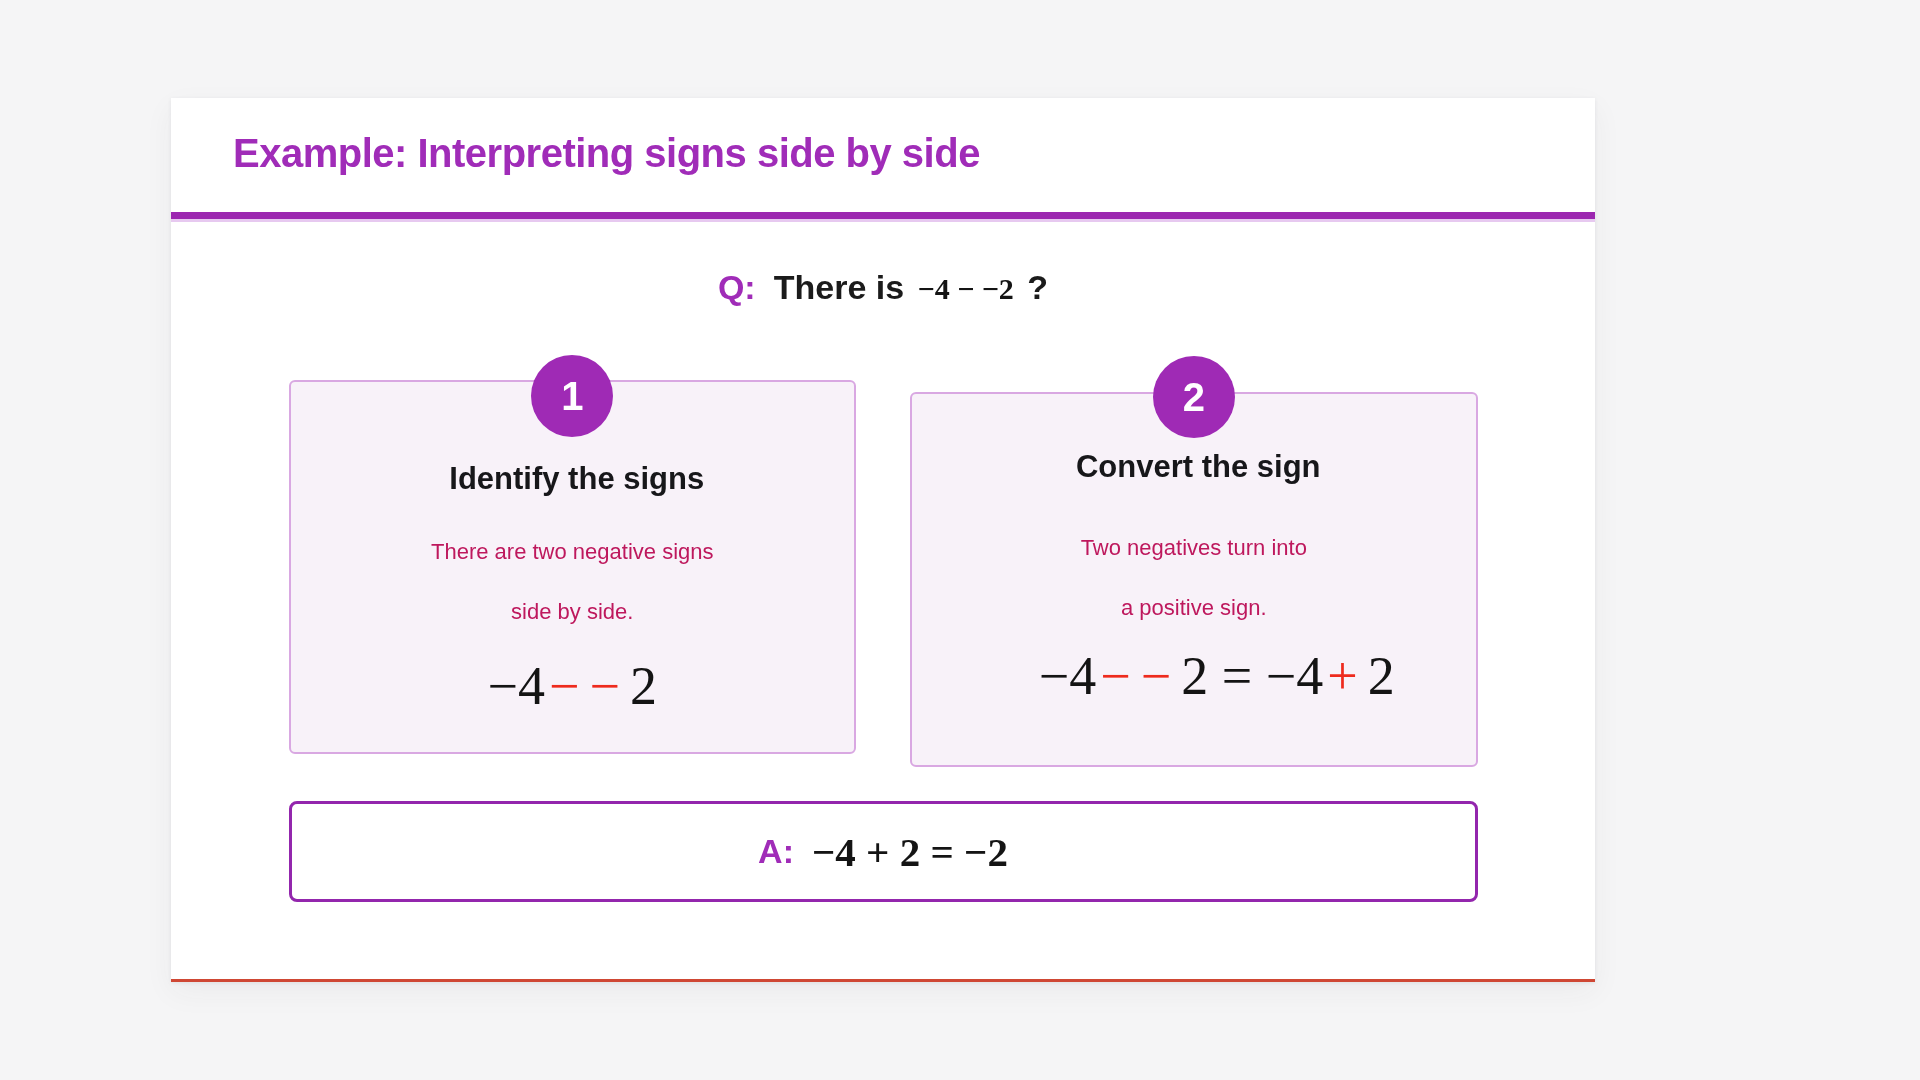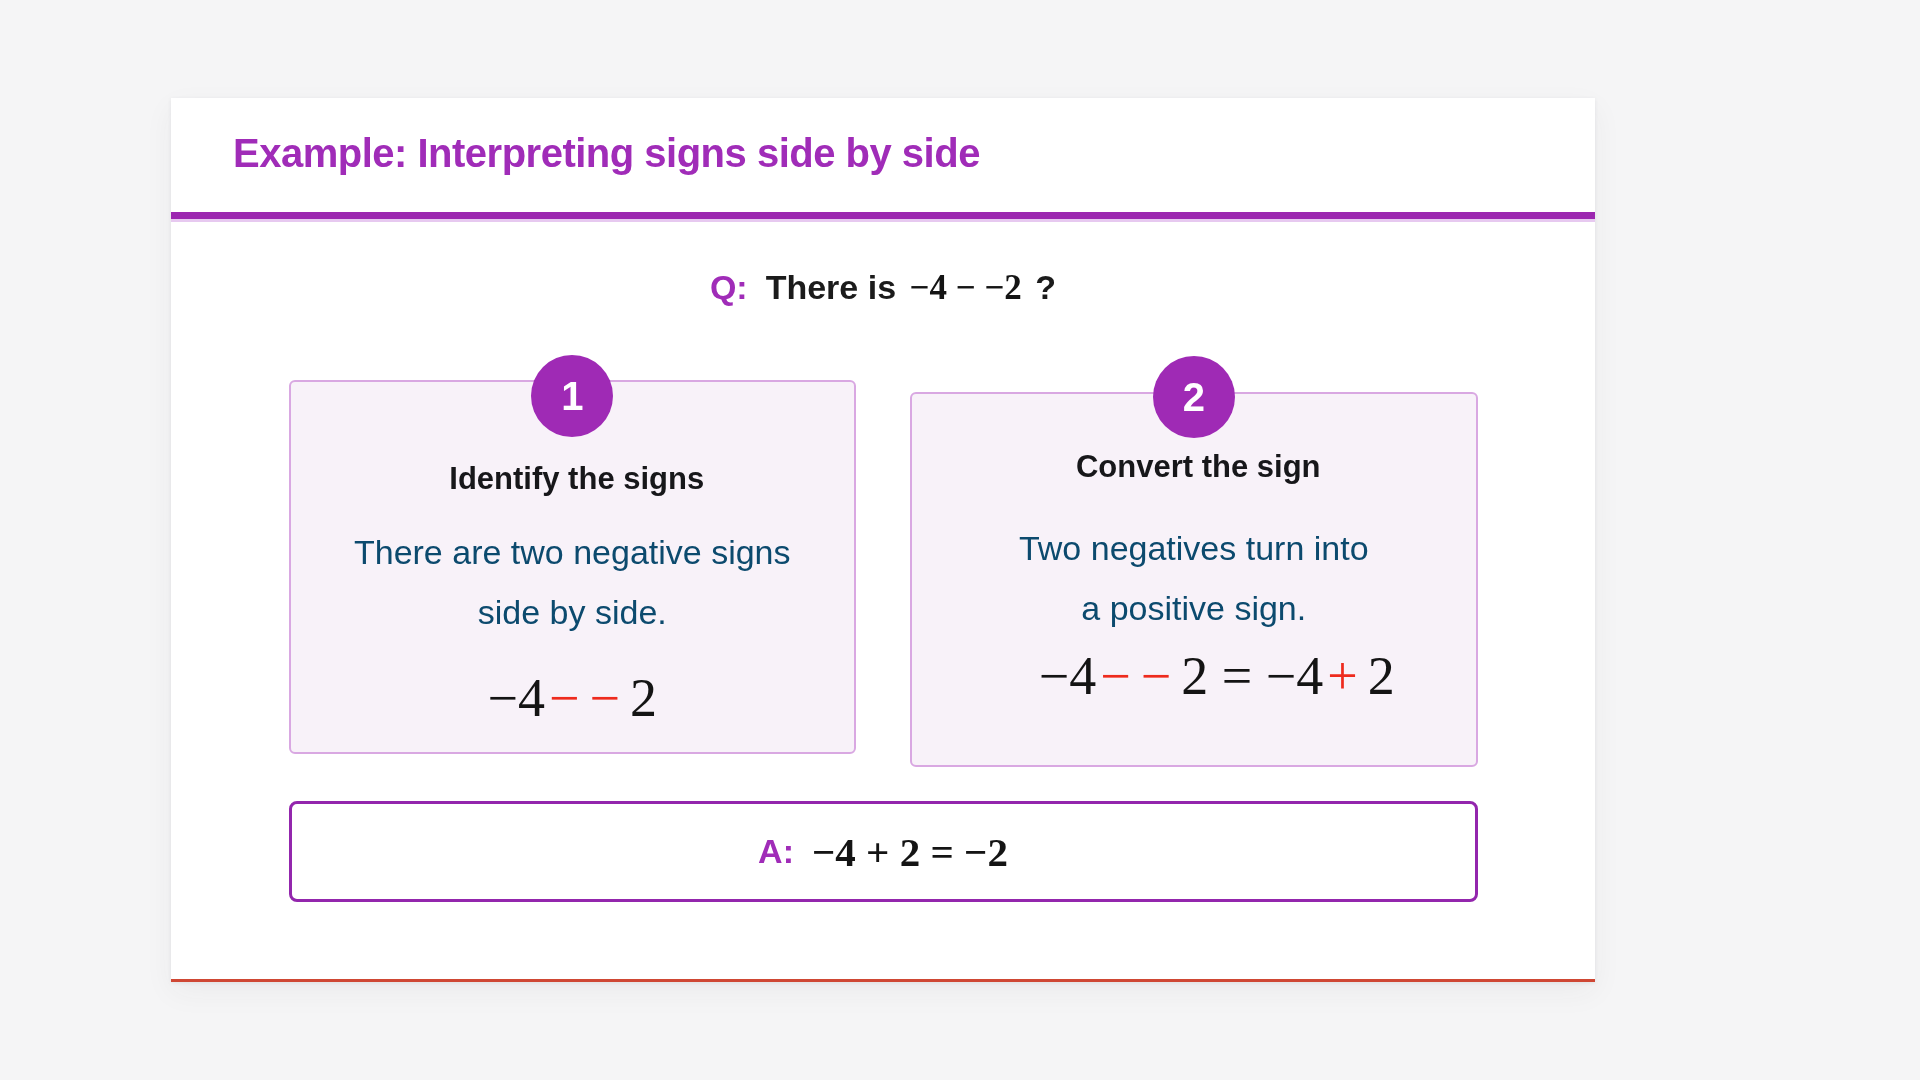--- a/index.html
+++ b/index.html
@@ -26,21 +26,21 @@
   .divider-light { height:3px; background:#e7c9f0; }
 
   .q-row {
     margin-top:46px; height:50px;
     display:flex; justify-content:center; align-items:baseline; gap:18px;
   }
   .q-label { font-size:34px; font-weight:700; color:#a02cb8; }
   .q-text  { font-size:34px; font-weight:700; color:#1b1b1b; }
   .q-text .math {
     font-family:"Liberation Serif", serif;
-    font-size:35px; font-weight:700; color:#141414;
+    font-size:30px; font-weight:700; color:#141414;
     margin:0 4px;
   }
 
   .columns {
     margin:62px auto 0; width:1189px;
     display:flex; gap:54px; align-items:flex-start;
   }
   .step-box {
     position:relative; width:568px; height:374px;
     background:#f8f2f9;
@@ -54,25 +54,25 @@
     background:#9f2ab5; color:#ffffff;
     display:flex; align-items:center; justify-content:center;
     font-size:40px; font-weight:700; line-height:1;
   }
   .step-1 .step-circle { top:-27px; }
   .step-2 .step-circle { top:-38px; }
 
   .step-title { margin-top:80px; font-size:31px; font-weight:700; color:#17171a; line-height:34px;padding-left:9px; }
   .step-2 .step-title { margin-top:56px; }
 
-  .step-body { margin-top:26px; font-size:34px; line-height:60px; color:#0c4a6e; }
+  .step-body { margin-top:26px; font-size:22px; line-height:60px; color:#be185d; }
   .step-2 .step-body { margin-top:34px; }
 
   .step-math {
-    margin-top:24px;
+    margin-top:12px;
     font-family:"Liberation Serif", serif;
     font-size:54px; line-height:64px; color:#141414;
     white-space:nowrap;
   }
   .step-2 .step-math { margin-top:6px;padding-left:46px; }
   .seg-dark { color:#141414; }
   .seg-red  { color:#ee2b1e; letter-spacing:10px; margin-left:4px; }
 
   .answer-box {
     margin:34px auto 0; width:1189px; height:101px;

